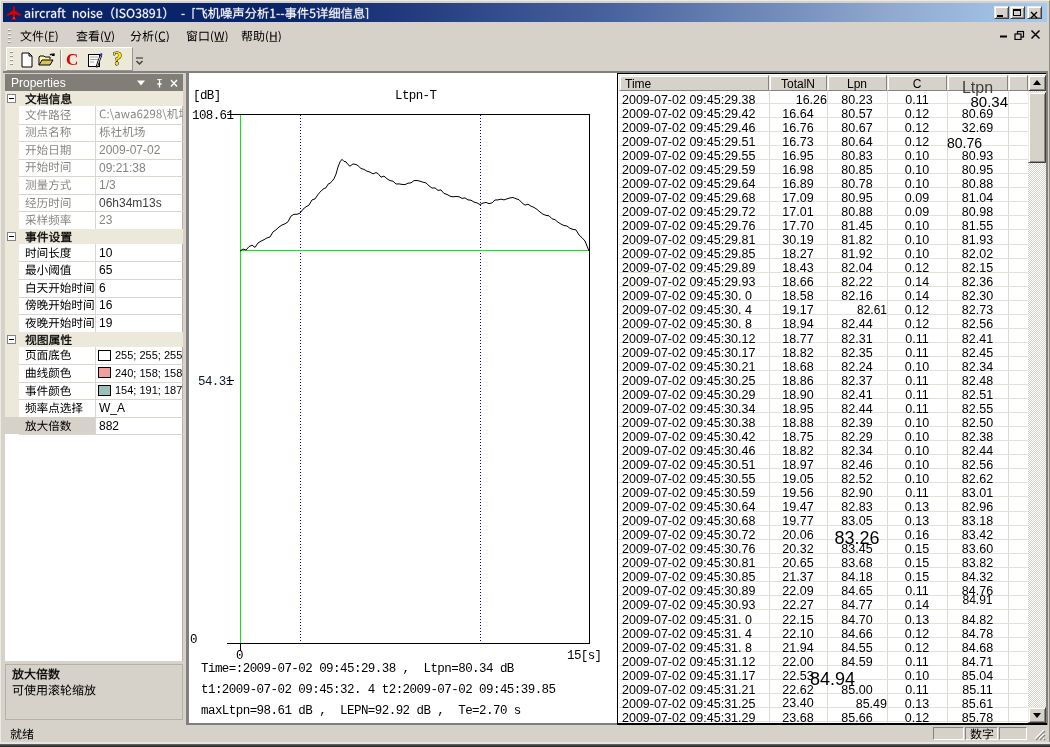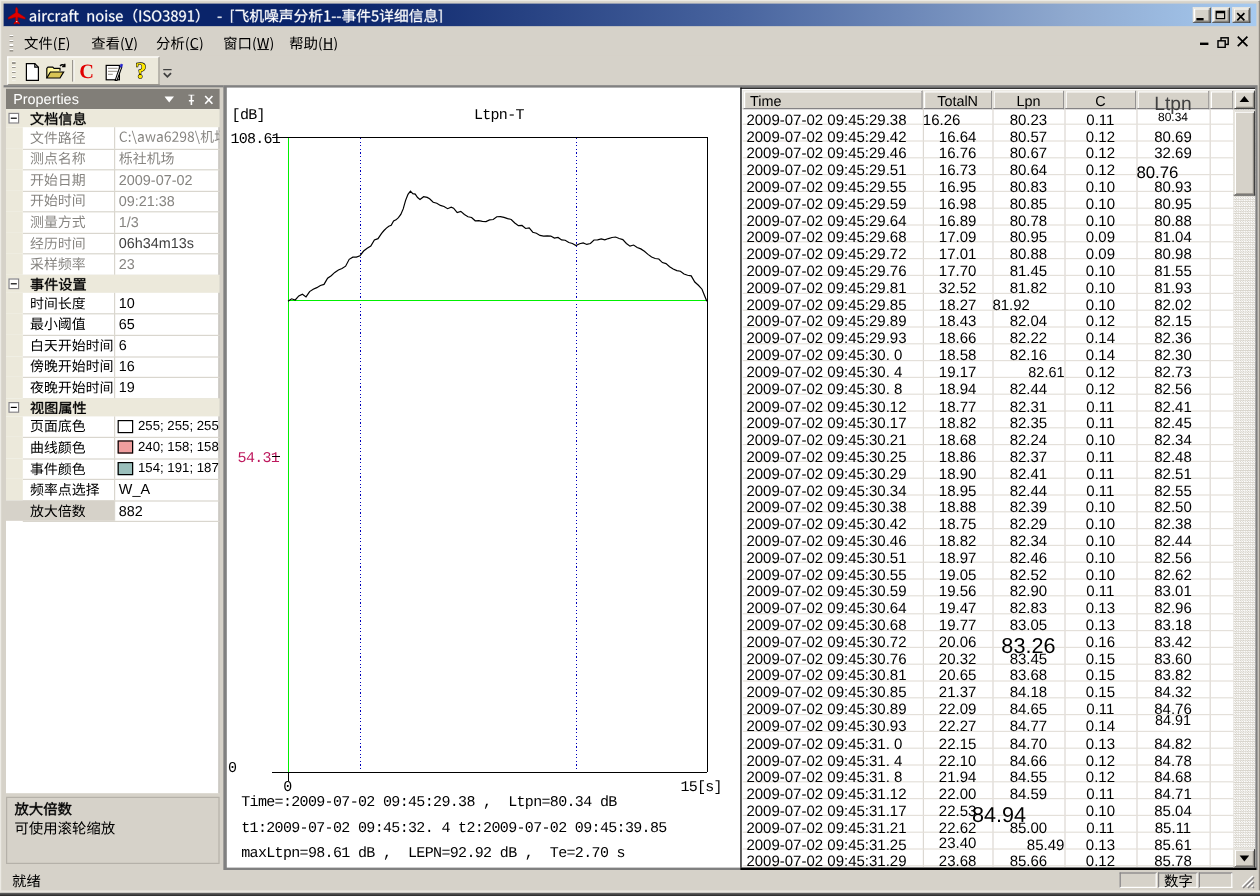--- a/index.html
+++ b/index.html
@@ -582,21 +582,21 @@
       <use href="#u6EDA" x="3000"></use>
       <use href="#u8F6E" x="4000"></use>
       <use href="#u7F29" x="5000"></use>
       <use href="#u653E" x="6000"></use>
     </g>
   </svg>
 <div class="abs" style="left:189px;top:73px;width:428px;height:650px;background:#fff"></div>
 <div class="abs mono" style="left:193.0px;top:88.5px;font-size:12.5px;letter-spacing:-0.6px;color:#000;white-space:pre">[dB]</div>
 <div class="abs mono" style="left:395.0px;top:88.5px;font-size:12.5px;letter-spacing:-0.6px;color:#000;white-space:pre">Ltpn-T</div>
 <div class="abs mono" style="left:192.0px;top:108.5px;font-size:12.5px;letter-spacing:-0.6px;color:#000;white-space:pre">108.61</div>
-<div class="abs mono" style="left:198.0px;top:374.5px;font-size:12.5px;letter-spacing:-0.6px;color:#be185d;white-space:pre">54.31</div>
+<div class="abs mono" style="left:198.0px;top:374.5px;font-size:12.5px;letter-spacing:-0.6px;color:#0f172a;white-space:pre">54.31</div>
 <div class="abs mono" style="left:190.0px;top:632.5px;font-size:12.5px;letter-spacing:-0.6px;color:#000;white-space:pre">0</div>
 <div class="abs mono" style="left:236.0px;top:648.5px;font-size:12.5px;letter-spacing:-0.6px;color:#000;white-space:pre">0</div>
 <div class="abs mono" style="left:567.0px;top:648.5px;font-size:12.5px;letter-spacing:-0.6px;color:#000;white-space:pre">15[s]</div>
 <svg class="abs" style="left:189px;top:73px" width="428" height="650" viewBox="0 0 428 650" shape-rendering="crispEdges">
 <path d="M38 41.5 L400.5 41.5 L400.5 570.5" fill="none" stroke="#000"></path>
 <path d="M38 307.5 L44.5 307.5" stroke="#000"></path>
 <path d="M38 570.5 L400.5 570.5" stroke="#000"></path>
 <path d="M51.5 570.5 L51.5 578" stroke="#000"></path>
 <path d="M111.5 42 L111.5 570 M291.5 42 L291.5 570" stroke="#0000BB" stroke-dasharray="1,2"></path>
 <path d="M51.5 42 L51.5 570" stroke="#00F000"></path>
@@ -626,24 +626,24 @@
     <div style="position:absolute;left:50%;transform:translateX(-50%);top:1px;font-size:12px;color:#000"></div>
   </div>
 <div class="abs" style="left:769px;top:91px;width:1px;height:632px;background:#DCD8D2"></div>
 <div class="abs" style="left:827px;top:91px;width:1px;height:632px;background:#DCD8D2"></div>
 <div class="abs" style="left:887px;top:91px;width:1px;height:632px;background:#DCD8D2"></div>
 <div class="abs" style="left:947px;top:91px;width:1px;height:632px;background:#DCD8D2"></div>
 <div class="abs" style="left:1008px;top:91px;width:1px;height:632px;background:#DCD8D2"></div>
 <div class="abs" style="left:1028px;top:91px;width:1px;height:632px;background:#DCD8D2"></div>
 <div class="abs" style="left:619px;top:91.0px;width:427px;height:13.1px;border-bottom:1px solid #E4E0DA"></div>
 <div class="abs" style="left:622px;top:92.6px;font-size:12.5px;white-space:pre">2009-07-02 09:45:29.38</div>
-<div class="abs" style="left:769px;top:92.6px;width:58px;text-align:left;font-size:12.5px">16.26</div>
+<div class="abs" style="left:769px;top:92.6px;width:58px;text-align:right;font-size:12.5px">16.26</div>
 <div class="abs" style="left:827px;top:92.6px;width:60px;text-align:center;font-size:12.5px">80.23</div>
 <div class="abs" style="left:887px;top:92.6px;width:60px;text-align:center;font-size:12.5px">0.11</div>
-<div class="abs" style="left:947px;top:92.6px;width:61px;text-align:center;font-size:10px">80.34</div>
+<div class="abs" style="left:947px;top:92.6px;width:61px;text-align:right;font-size:15px">80.34</div>
 <div class="abs" style="left:619px;top:105.0px;width:427px;height:13.1px;border-bottom:1px solid #E4E0DA"></div>
 <div class="abs" style="left:622px;top:106.6px;font-size:12.5px;white-space:pre">2009-07-02 09:45:29.42</div>
 <div class="abs" style="left:769px;top:106.6px;width:58px;text-align:center;font-size:12.5px">16.64</div>
 <div class="abs" style="left:827px;top:106.6px;width:60px;text-align:center;font-size:12.5px">80.57</div>
 <div class="abs" style="left:887px;top:106.6px;width:60px;text-align:center;font-size:12.5px">0.12</div>
 <div class="abs" style="left:947px;top:106.6px;width:61px;text-align:center;font-size:12.5px">80.69</div>
 <div class="abs" style="left:619px;top:119.1px;width:427px;height:13.1px;border-bottom:1px solid #E4E0DA"></div>
 <div class="abs" style="left:622px;top:120.7px;font-size:12.5px;white-space:pre">2009-07-02 09:45:29.46</div>
 <div class="abs" style="left:769px;top:120.7px;width:58px;text-align:center;font-size:12.5px">16.76</div>
 <div class="abs" style="left:827px;top:120.7px;width:60px;text-align:center;font-size:12.5px">80.67</div>
@@ -686,28 +686,28 @@
 <div class="abs" style="left:887px;top:205.0px;width:60px;text-align:center;font-size:12.5px">0.09</div>
 <div class="abs" style="left:947px;top:205.0px;width:61px;text-align:center;font-size:12.5px">80.98</div>
 <div class="abs" style="left:619px;top:217.4px;width:427px;height:13.1px;border-bottom:1px solid #E4E0DA"></div>
 <div class="abs" style="left:622px;top:219.0px;font-size:12.5px;white-space:pre">2009-07-02 09:45:29.76</div>
 <div class="abs" style="left:769px;top:219.0px;width:58px;text-align:center;font-size:12.5px">17.70</div>
 <div class="abs" style="left:827px;top:219.0px;width:60px;text-align:center;font-size:12.5px">81.45</div>
 <div class="abs" style="left:887px;top:219.0px;width:60px;text-align:center;font-size:12.5px">0.10</div>
 <div class="abs" style="left:947px;top:219.0px;width:61px;text-align:center;font-size:12.5px">81.55</div>
 <div class="abs" style="left:619px;top:231.5px;width:427px;height:13.1px;border-bottom:1px solid #E4E0DA"></div>
 <div class="abs" style="left:622px;top:233.1px;font-size:12.5px;white-space:pre">2009-07-02 09:45:29.81</div>
-<div class="abs" style="left:769px;top:233.1px;width:58px;text-align:center;font-size:12.5px">32.52</div>
+<div class="abs" style="left:769px;top:233.1px;width:58px;text-align:center;font-size:12.5px">30.19</div>
 <div class="abs" style="left:827px;top:233.1px;width:60px;text-align:center;font-size:12.5px">81.82</div>
 <div class="abs" style="left:887px;top:233.1px;width:60px;text-align:center;font-size:12.5px">0.10</div>
 <div class="abs" style="left:947px;top:233.1px;width:61px;text-align:center;font-size:12.5px">81.93</div>
 <div class="abs" style="left:619px;top:245.6px;width:427px;height:13.1px;border-bottom:1px solid #E4E0DA"></div>
 <div class="abs" style="left:622px;top:247.2px;font-size:12.5px;white-space:pre">2009-07-02 09:45:29.85</div>
 <div class="abs" style="left:769px;top:247.2px;width:58px;text-align:center;font-size:12.5px">18.27</div>
-<div class="abs" style="left:827px;top:247.2px;width:60px;font-size:12.5px">81.92</div>
+<div class="abs" style="left:827px;top:247.2px;width:60px;text-align:center;font-size:12.5px">81.92</div>
 <div class="abs" style="left:887px;top:247.2px;width:60px;text-align:center;font-size:12.5px">0.10</div>
 <div class="abs" style="left:947px;top:247.2px;width:61px;text-align:center;font-size:12.5px">82.02</div>
 <div class="abs" style="left:619px;top:259.6px;width:427px;height:13.1px;border-bottom:1px solid #E4E0DA"></div>
 <div class="abs" style="left:622px;top:261.2px;font-size:12.5px;white-space:pre">2009-07-02 09:45:29.89</div>
 <div class="abs" style="left:769px;top:261.2px;width:58px;text-align:center;font-size:12.5px">18.43</div>
 <div class="abs" style="left:827px;top:261.2px;width:60px;text-align:center;font-size:12.5px">82.04</div>
 <div class="abs" style="left:887px;top:261.2px;width:60px;text-align:center;font-size:12.5px">0.12</div>
 <div class="abs" style="left:947px;top:261.2px;width:61px;text-align:center;font-size:12.5px">82.15</div>
 <div class="abs" style="left:619px;top:273.6px;width:427px;height:13.1px;border-bottom:1px solid #E4E0DA"></div>
 <div class="abs" style="left:622px;top:275.2px;font-size:12.5px;white-space:pre">2009-07-02 09:45:29.93</div>

